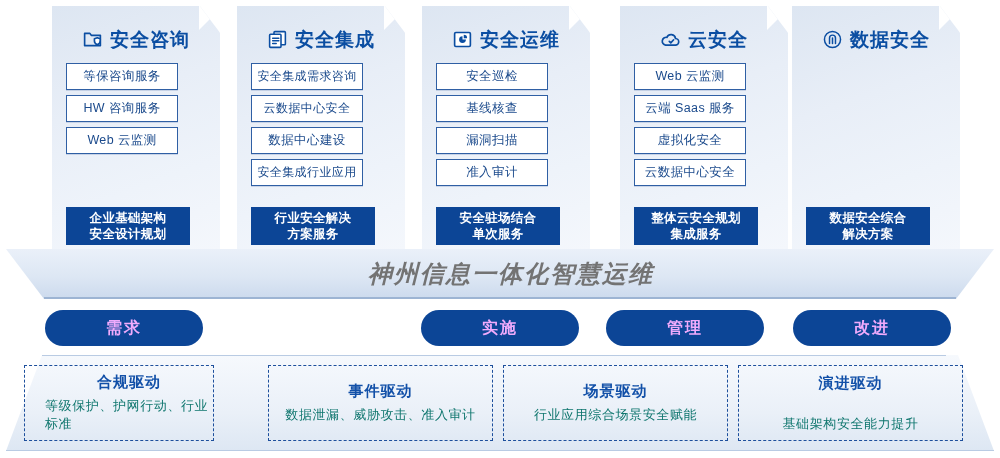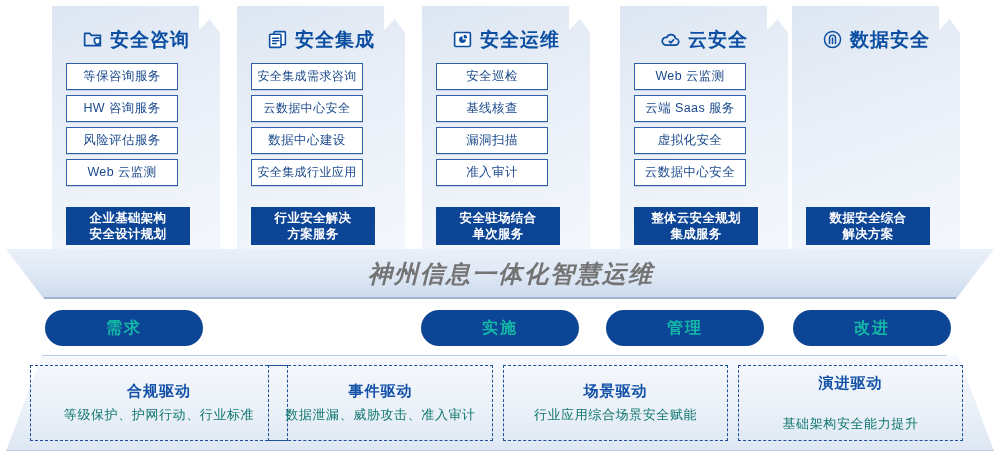--- a/index.html
+++ b/index.html
@@ -87,21 +87,21 @@
     letter-spacing:2px;
     padding-left:11px;
   }
 
   
   .pills{position:absolute;left:0;top:310px;width:1000px;height:36px;}
   .pill{
     position:absolute;top:0;width:158px;height:36px;border-radius:18px;
     background:#0c4596;
     display:flex;align-items:center;justify-content:center;
-    color:#14b8a6;font-size:16px;font-weight:bold;letter-spacing:2px;
+    color:#f0abfc;font-size:16px;font-weight:bold;letter-spacing:2px;
   }
   .pill-1{left:45px;}
   .pill-2{left:237px;}
   .pill-3{left:421px;}
   .pill-4{left:606px;}
   .pill-5{left:793px;}
 
   
   .base{
     position:absolute;left:6px;top:355px;width:988px;height:96px;
@@ -122,21 +122,21 @@
     background:transparent;
     box-sizing:border-box;
     display:flex;flex-direction:column;align-items:center;justify-content:center;
   }
   .dbox .dt{
     font-size:15px;font-weight:bold;color:#1250a8;letter-spacing:1px;margin-bottom:5px;
   }
   .dbox .ds{
     font-size:13px;color:#0f766e;letter-spacing:.6px;
   }
-  .dbox-1{left:30px;width:258px;}
+  .dbox-1{left:24px;width:190px;padding-left:20px;}
   .dbox-2{left:268px;width:225px;}
   .dbox-3{left:503px;width:225px;}
   .dbox-4{left:738px;width:225px;gap:17px;}
 </style>
 </head>
 <body>
 
 <div class="stage">
 
   <div class="cards">
@@ -147,21 +147,20 @@
           <svg viewBox="0 0 24 24" fill="none" stroke="#0b4ea2" stroke-width="1.9" stroke-linecap="round" stroke-linejoin="round">
             <path d="M3 5h6l1.6 2.2H21V19H3z"></path>
             <path d="M14.2 11.2l3.3-1.2 3.3 1.2v2.6c0 1.9-1.4 3.4-3.3 4.2-1.9-.8-3.3-2.3-3.3-4.2z" fill="#ffffff"></path>
           </svg>
         </span>
         <span class="ttl">安全咨询</span>
       </div>
       <div class="items">
         <div class="item">等保咨询服务</div>
         <div class="item">HW 咨询服务</div>
-        <div class="item">风险评估服务</div>
         <div class="item">Web 云监测</div>
       </div>
       <div class="footer-box">
         <span>企业基础架构</span>
         <span>安全设计规划</span>
       </div>
     </div>
 
     <div class="card card-2">
       <div class="card-head">

